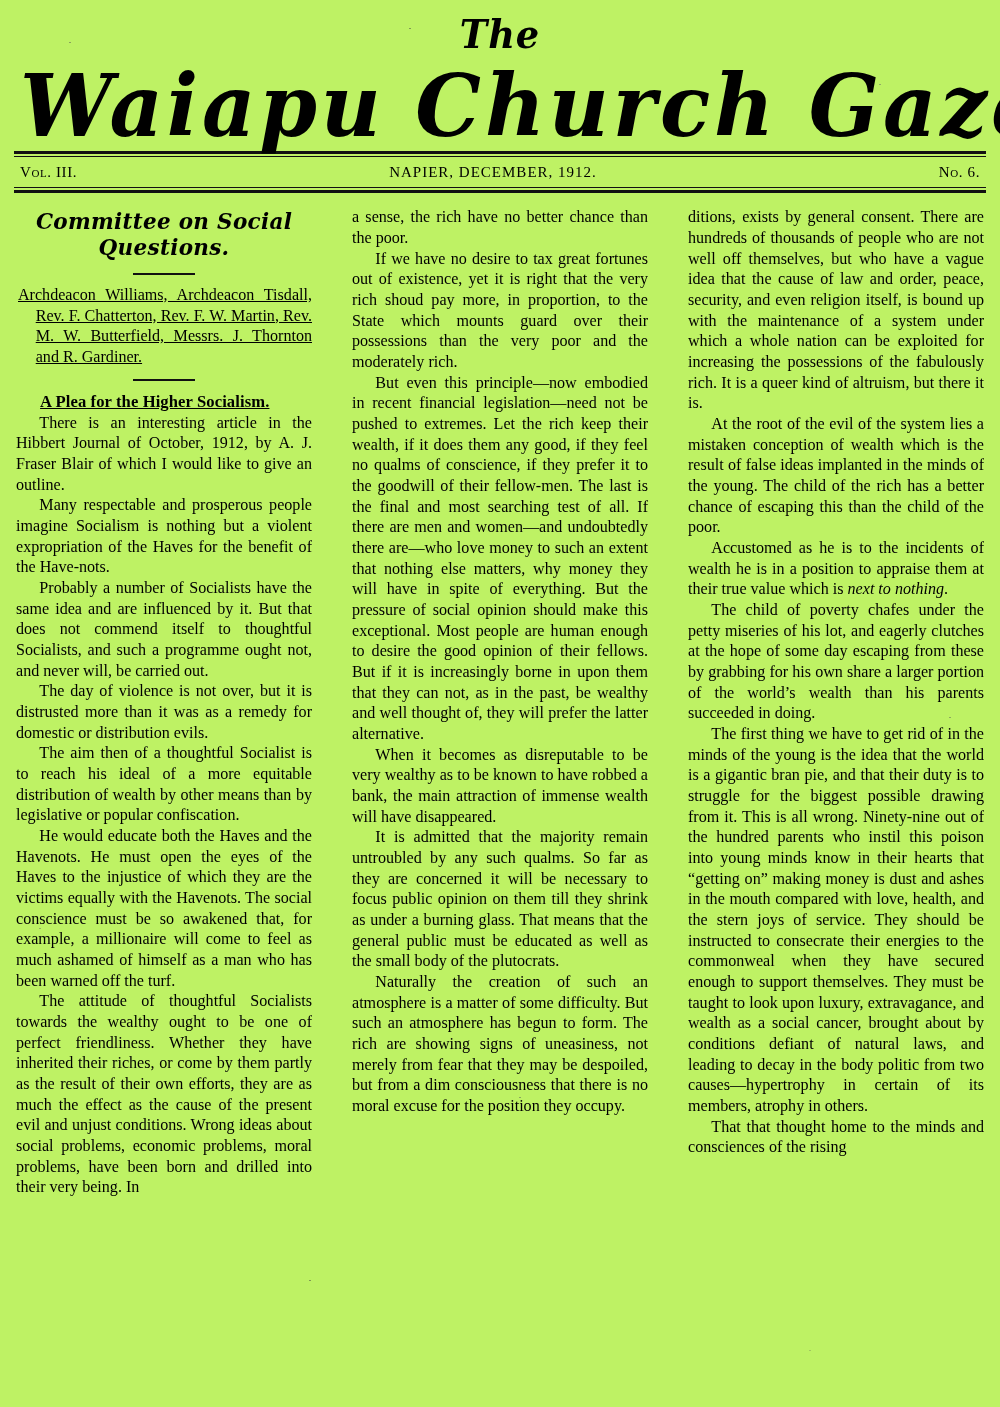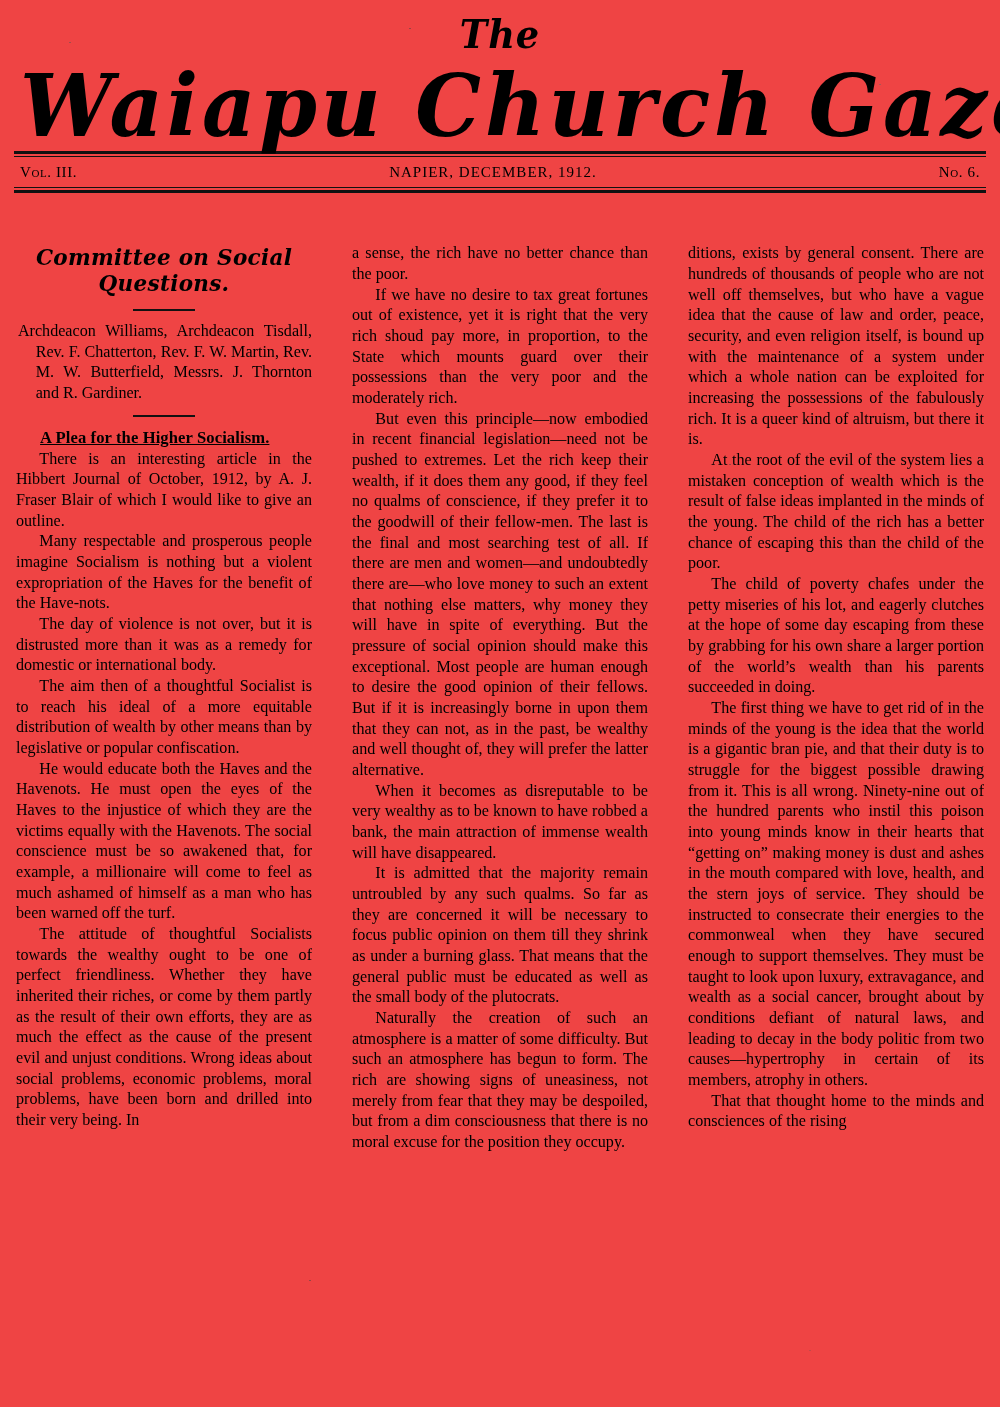--- a/index.html
+++ b/index.html
@@ -6,21 +6,21 @@
   html, body {
     margin: 0;
     padding: 0;
     background: #ffffff;
   }
   .page {
     position: relative;
     width: 1000px;
     height: 1407px;
     margin: 0 auto;
-    background: #ef4444;
+    background: #bef264;
     overflow: hidden;
     font-family: "Liberation Serif", "DejaVu Serif", serif;
     color: #000000;
   }
 
   
   .speckle {
     position: absolute;
     inset: 0;
     pointer-events: none;
@@ -100,21 +100,20 @@
   }
 
   
   .columns {
     display: flex;
     gap: 40px;
     padding: 14px 16px 0 16px;
     box-sizing: border-box;
     height: 1125px;
     overflow: hidden;
-    margin-top: 36px;
   }
   .col {
     flex: 1 1 0;
     min-width: 0;
     font-size: 16.1px;
     line-height: 1.285;
     text-align: justify;
     text-justify: inter-word;
     hyphens: none;
     overflow: hidden;
@@ -146,20 +145,21 @@
     text-align: justify;
     font-size: 16.1px;
     line-height: 1.30;
     text-indent: 0;
     padding-left: 2px;
   }
   .committee-body {
     display: block;
     padding-left: 1.1em;
     text-indent: -1.1em;
+    text-decoration: underline;
   }
   .article-title {
     font-weight: 700;
     font-size: 16.6px;
     letter-spacing: .1px;
     margin: 0 0 1px 0;
     text-indent: 0;
     text-align: left;
     text-decoration: underline;
   }
@@ -197,37 +197,41 @@
         <div>Questions.</div>
       </div>
       <div class="short-rule"></div>
       <p class="committee noindent">
         <span class="committee-body">Archdeacon Williams, Archdeacon Tisdall, Rev. F. Chatterton, Rev. F. W. Martin, Rev. M. W. Butterfield, Messrs. J. Thornton and R. Gardiner.</span>
       </p>
       <div class="short-rule"></div>
       <p class="article-title">A Plea for the Higher Socialism.</p>
       <p>There is an interesting article in the Hibbert Journal of October, 1912, by A. J. Fraser Blair of which I would like to give an outline.</p>
       <p>Many respectable and prosperous people imagine Socialism is nothing but a violent expropriation of the Haves for the benefit of the Have-nots.</p>
-      <p>The day of violence is not over, but it is distrusted more than it was as a remedy for domestic or international body.</p>
+      <p>Probably a number of Socialists have the same idea and are influenced by it. But that does not commend itself to thoughtful Socialists, and such a programme ought not, and never will, be carried out.</p>
+      <p>The day of violence is not over, but it is distrusted more than it was as a remedy for domestic or distribution evils.</p>
       <p>The aim then of a thoughtful Socialist is to reach his ideal of a more equitable distribution of wealth by other means than by legislative or popular confiscation.</p>
       <p>He would educate both the Haves and the Havenots. He must open the eyes of the Haves to the injustice of which they are the victims equally with the Havenots. The social conscience must be so awakened that, for example, a millionaire will come to feel as much ashamed of himself as a man who has been warned off the turf.</p>
       <p>The attitude of thoughtful Socialists towards the wealthy ought to be one of perfect friendliness. Whether they have inherited their riches, or come by them partly as the result of their own efforts, they are as much the effect as the cause of the present evil and unjust conditions. Wrong ideas about social problems, economic problems, moral problems, have been born and drilled into their very being. In</p>
     </div>
 
     <div class="col">
       <p class="noindent">a sense, the rich have no better chance than the poor.</p>
       <p>If we have no desire to tax great fortunes out of existence, yet it is right that the very rich shoud pay more, in proportion, to the State which mounts guard over their possessions than the very poor and the moderately rich.</p>
       <p>But even this principle—now embodied in recent financial legislation—need not be pushed to extremes. Let the rich keep their wealth, if it does them any good, if they feel no qualms of conscience, if they prefer it to the goodwill of their fellow-men. The last is the final and most searching test of all. If there are men and women—and undoubtedly there are—who love money to such an extent that nothing else matters, why money they will have in spite of everything. But the pressure of social opinion should make this exceptional. Most people are human enough to desire the good opinion of their fellows. But if it is increasingly borne in upon them that they can not, as in the past, be wealthy and well thought of, they will prefer the latter alternative.</p>
       <p>When it becomes as disreputable to be very wealthy as to be known to have robbed a bank, the main attraction of immense wealth will have disappeared.</p>
       <p>It is admitted that the majority remain untroubled by any such qualms. So far as they are concerned it will be necessary to focus public opinion on them till they shrink as under a burning glass. That means that the general public must be educated as well as the small body of the plutocrats.</p>
       <p>Naturally the creation of such an atmosphere is a matter of some difficulty. But such an atmosphere has begun to form. The rich are showing signs of uneasiness, not merely from fear that they may be despoiled, but from a dim consciousness that there is no moral excuse for the position they occupy.</p>
     </div>
 
     <div class="col">
       <p class="noindent">ditions, exists by general consent. There are hundreds of thousands of people who are not well off themselves, but who have a vague idea that the cause of law and order, peace, security, and even religion itself, is bound up with the maintenance of a system under which a whole nation can be exploited for increasing the possessions of the fabulously rich. It is a queer kind of altruism, but there it is.</p>
       <p>At the root of the evil of the system lies a mistaken conception of wealth which is the result of false ideas implanted in the minds of the young. The child of the rich has a better chance of escaping this than the child of the poor.</p>
+      <p>
+        <span>Accustomed as he is to the incidents of wealth he is in a position to appraise them at their true value which is </span><span class="ital">next to nothing</span><span>.</span>
+      </p>
       <p>The child of poverty chafes under the petty miseries of his lot, and eagerly clutches at the hope of some day escaping from these by grabbing for his own share a larger portion of the world’s wealth than his parents succeeded in doing.</p>
       <p>The first thing we have to get rid of in the minds of the young is the idea that the world is a gigantic bran pie, and that their duty is to struggle for the biggest possible drawing from it. This is all wrong. Ninety-nine out of the hundred parents who instil this poison into young minds know in their hearts that “getting on” making money is dust and ashes in the mouth compared with love, health, and the stern joys of service. They should be instructed to consecrate their energies to the commonweal when they have secured enough to support themselves. They must be taught to look upon luxury, extravagance, and wealth as a social cancer, brought about by conditions defiant of natural laws, and leading to decay in the body politic from two causes—hypertrophy in certain of its members, atrophy in others.</p>
       <p>That that thought home to the minds and consciences of the rising</p>
     </div>
 
   </div>
 </div>
 
 </body></html>

